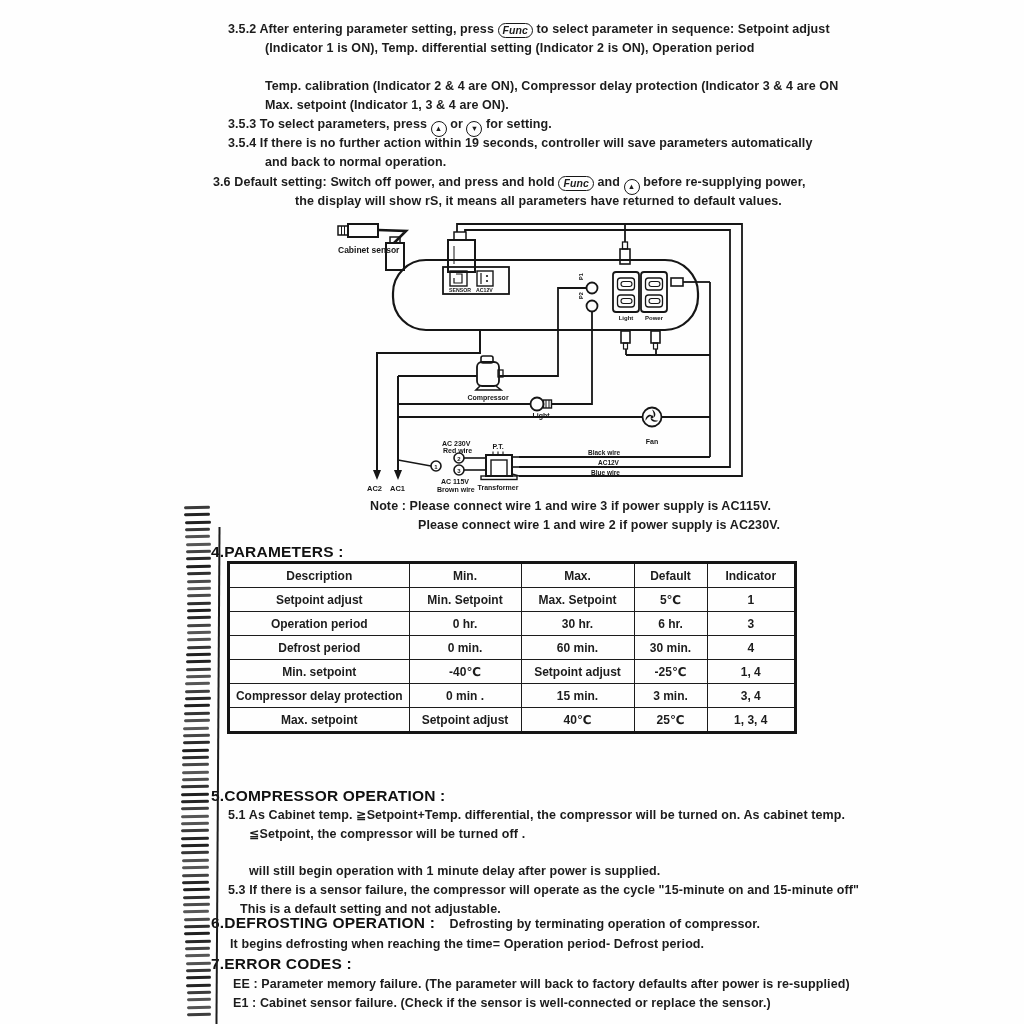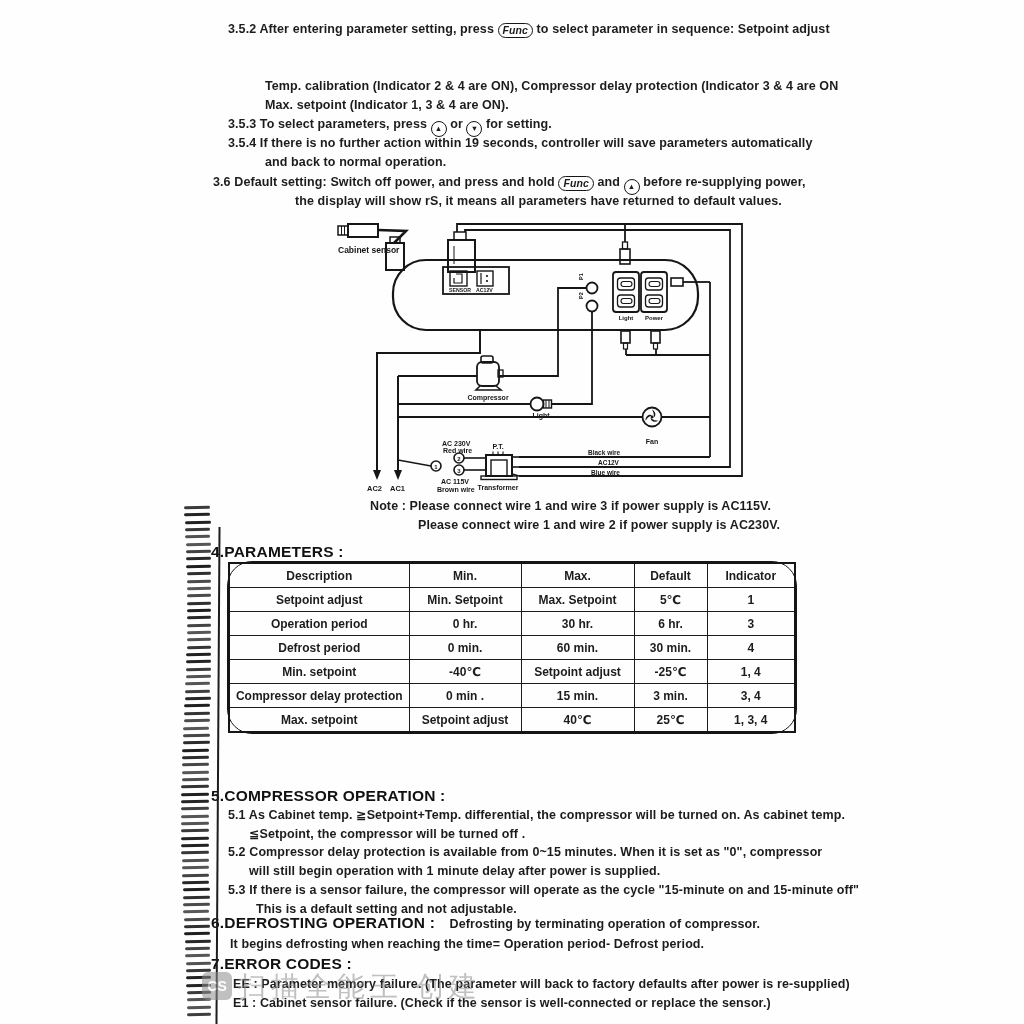--- a/index.html
+++ b/index.html
@@ -5,38 +5,39 @@
   html,body{margin:0;padding:0;background:#ffffff;}
   #page{position:relative;width:1024px;height:1024px;background:#fefefe;overflow:hidden;
         font-family:"Liberation Sans","DejaVu Sans",sans-serif;color:#1a1a1a;}
   .ln{position:absolute;white-space:nowrap;font-size:12.5px;font-weight:bold;letter-spacing:.1px;color:#1c1c1c;}
   .heading{position:absolute;white-space:nowrap;font-size:15.5px;font-weight:bold;letter-spacing:.2px;color:#111;}
   .btn-func{display:inline-block;border:1.4px solid #161616;border-radius:8px;padding:0 4px;
             font-style:italic;font-size:10.5px;line-height:13px;font-weight:bold;vertical-align:-1px;}
   .btn-circ{display:inline-flex;align-items:center;justify-content:center;width:14px;height:14px;
             border:1.4px solid #161616;border-radius:50%;font-size:7.5px;line-height:1;vertical-align:-3px;}
   table.params{position:absolute;left:228px;top:562px;border-collapse:collapse;table-layout:fixed;
-               font-size:12px;font-weight:bold;color:#1c1c1c;border-radius:24px;}
+               font-size:12px;font-weight:bold;color:#1c1c1c;}
   table.params td,table.params th{border:1.2px solid #1c1c1c;text-align:center;vertical-align:middle;
                height:23px;padding:0 2px;font-weight:bold;overflow:hidden;}
   table.params{border:2.5px solid #151515;outline:1px solid #151515;}
   #binding .bar{position:absolute;background:#101010;border-radius:1.5px;}
   #edge-line{position:absolute;left:217px;top:527px;width:2.4px;height:497px;background:#1d1d1d;transform:rotate(.35deg);}
   #watermark{position:absolute;left:202px;top:972px;display:flex;align-items:flex-start;opacity:.55;}
   #wm-badge{width:30px;height:28px;background:#8f8f8f;border-radius:6px;color:#ffffff;font-weight:bold;
             font-size:14px;display:flex;align-items:center;justify-content:center;}
   #wm-text{margin-left:6px;font-size:28px;color:#8f8f8f;letter-spacing:5px;line-height:30px;}
   svg text{fill:#161616;font-family:"Liberation Sans","DejaVu Sans",sans-serif;}
 </style>
 </head>
 <body>
 
 <div id="page">
 
   <div class="ln" style="left:228px;top:22px">3.5.2  After entering parameter setting, press <span class="btn-func">Func</span> to select parameter in sequence: Setpoint adjust</div>
+  <div class="ln" style="left:265px;top:41px">(Indicator 1 is ON), Temp. differential setting (Indicator 2 is ON), Operation period</div>
   <div class="ln" style="left:265px;top:79px">Temp. calibration (Indicator 2 &amp; 4 are ON), Compressor delay protection (Indicator 3 &amp; 4 are ON</div>
   <div class="ln" style="left:265px;top:98px">Max. setpoint (Indicator 1, 3 &amp; 4 are ON).</div>
   <div class="ln" style="left:228px;top:117px">3.5.3  To select parameters, press <span class="btn-circ">▲</span> or <span class="btn-circ">▼</span> for setting.</div>
   <div class="ln" style="left:228px;top:136px">3.5.4  If there is no further action within 19 seconds, controller will save parameters automatically</div>
   <div class="ln" style="left:265px;top:155px">and back to normal operation.</div>
   <div class="ln" style="left:213px;top:175px">3.6 Default setting: Switch off power, and press and hold <span class="btn-func">Func</span> and <span class="btn-circ">▲</span> before re-supplying power,</div>
   <div class="ln" style="left:295px;top:194px">the display will show rS, it means all parameters have returned to default values.</div>
 
   <svg style="position:absolute;left:330px;top:218px" width="430" height="292" viewBox="0 0 430 292" fill="none" stroke="#161616" stroke-width="1.8">
 
@@ -260,24 +261,23 @@
           <td>40℃</td>
           <td>25℃</td>
           <td>1, 3, 4</td>
         </tr>
       </tbody>
   </table>
 
   <div class="heading" style="left:211px;top:787px">5.COMPRESSOR OPERATION :</div>
   <div class="ln" style="left:228px;top:807px">5.1 As Cabinet temp. ≧Setpoint+Temp. differential, the compressor will be turned on.  As cabinet temp.</div>
   <div class="ln" style="left:249px;top:826px">≦Setpoint, the compressor will be turned off .</div>
-  <div class="ln" style="left:228px;top:845px">5.2 Compressor delay protection is available from 0~15 minutes. When it is set as "0", compressor</div>
   <div class="ln" style="left:249px;top:864px">will still begin operation with 1 minute delay after power is supplied.</div>
   <div class="ln" style="left:228px;top:883px">5.3  If there is a sensor failure,  the compressor will operate as the cycle "15-minute on and 15-minute off"</div>
-  <div class="ln" style="left:256px;top:902px">This is a default setting and not adjustable.</div>
+  <div class="ln" style="left:240px;top:902px">This is a default setting and not adjustable.</div>
 
   <div style="position:absolute;left:211px;top:914px;white-space:nowrap">
     <span class="heading" style="position:static">6.DEFROSTING OPERATION :</span>
     <span class="ln" style="position:static;margin-left:10px">Defrosting by terminating operation of compressor.</span>
   </div>
   <div class="ln" style="left:230px;top:937px">It begins defrosting when reaching the time= Operation period- Defrost period.</div>
 
   <div class="heading" style="left:211px;top:955px">7.ERROR CODES :</div>
   <div class="ln" style="left:233px;top:977px">EE : Parameter memory failure. (The parameter will back to factory defaults after power is re-supplied)</div>
   <div class="ln" style="left:233px;top:996px">E1 : Cabinet sensor failure. (Check if the sensor is well-connected or  replace the sensor.)</div>
@@ -349,17 +349,13 @@
       <div class="bar" style="left: 185.971px; top: 969.05px; width: 24.8174px; height: 3.3px; transform: rotate(-1.4deg); opacity: 0.840083;"></div>
       <div class="bar" style="left: 186.21px; top: 976.4px; width: 24.6742px; height: 3.3px; transform: rotate(-1.4deg); opacity: 0.930403;"></div>
       <div class="bar" style="left: 186.421px; top: 983.75px; width: 24.5474px; height: 3.3px; transform: rotate(-1.4deg); opacity: 0.919219;"></div>
       <div class="bar" style="left: 186.602px; top: 991.1px; width: 24.4385px; height: 3.3px; transform: rotate(-1.4deg); opacity: 0.816814;"></div>
       <div class="bar" style="left: 186.752px; top: 998.45px; width: 24.3489px; height: 3.3px; transform: rotate(-1.4deg); opacity: 0.717338;"></div>
       <div class="bar" style="left: 186.867px; top: 1005.8px; width: 24.2796px; height: 3.3px; transform: rotate(-1.4deg); opacity: 0.712249;"></div>
       <div class="bar" style="left: 186.948px; top: 1013.15px; width: 24.2315px; height: 3.3px; transform: rotate(-1.4deg); opacity: 0.806226;"></div>
     </div>
   <div id="edge-line"></div>
 
-  <div id="watermark">
-    <div id="wm-badge">CS</div>
-    <div id="wm-text">扫描全能王 创建</div>
-  </div>
 </div>
 
 </body></html>

